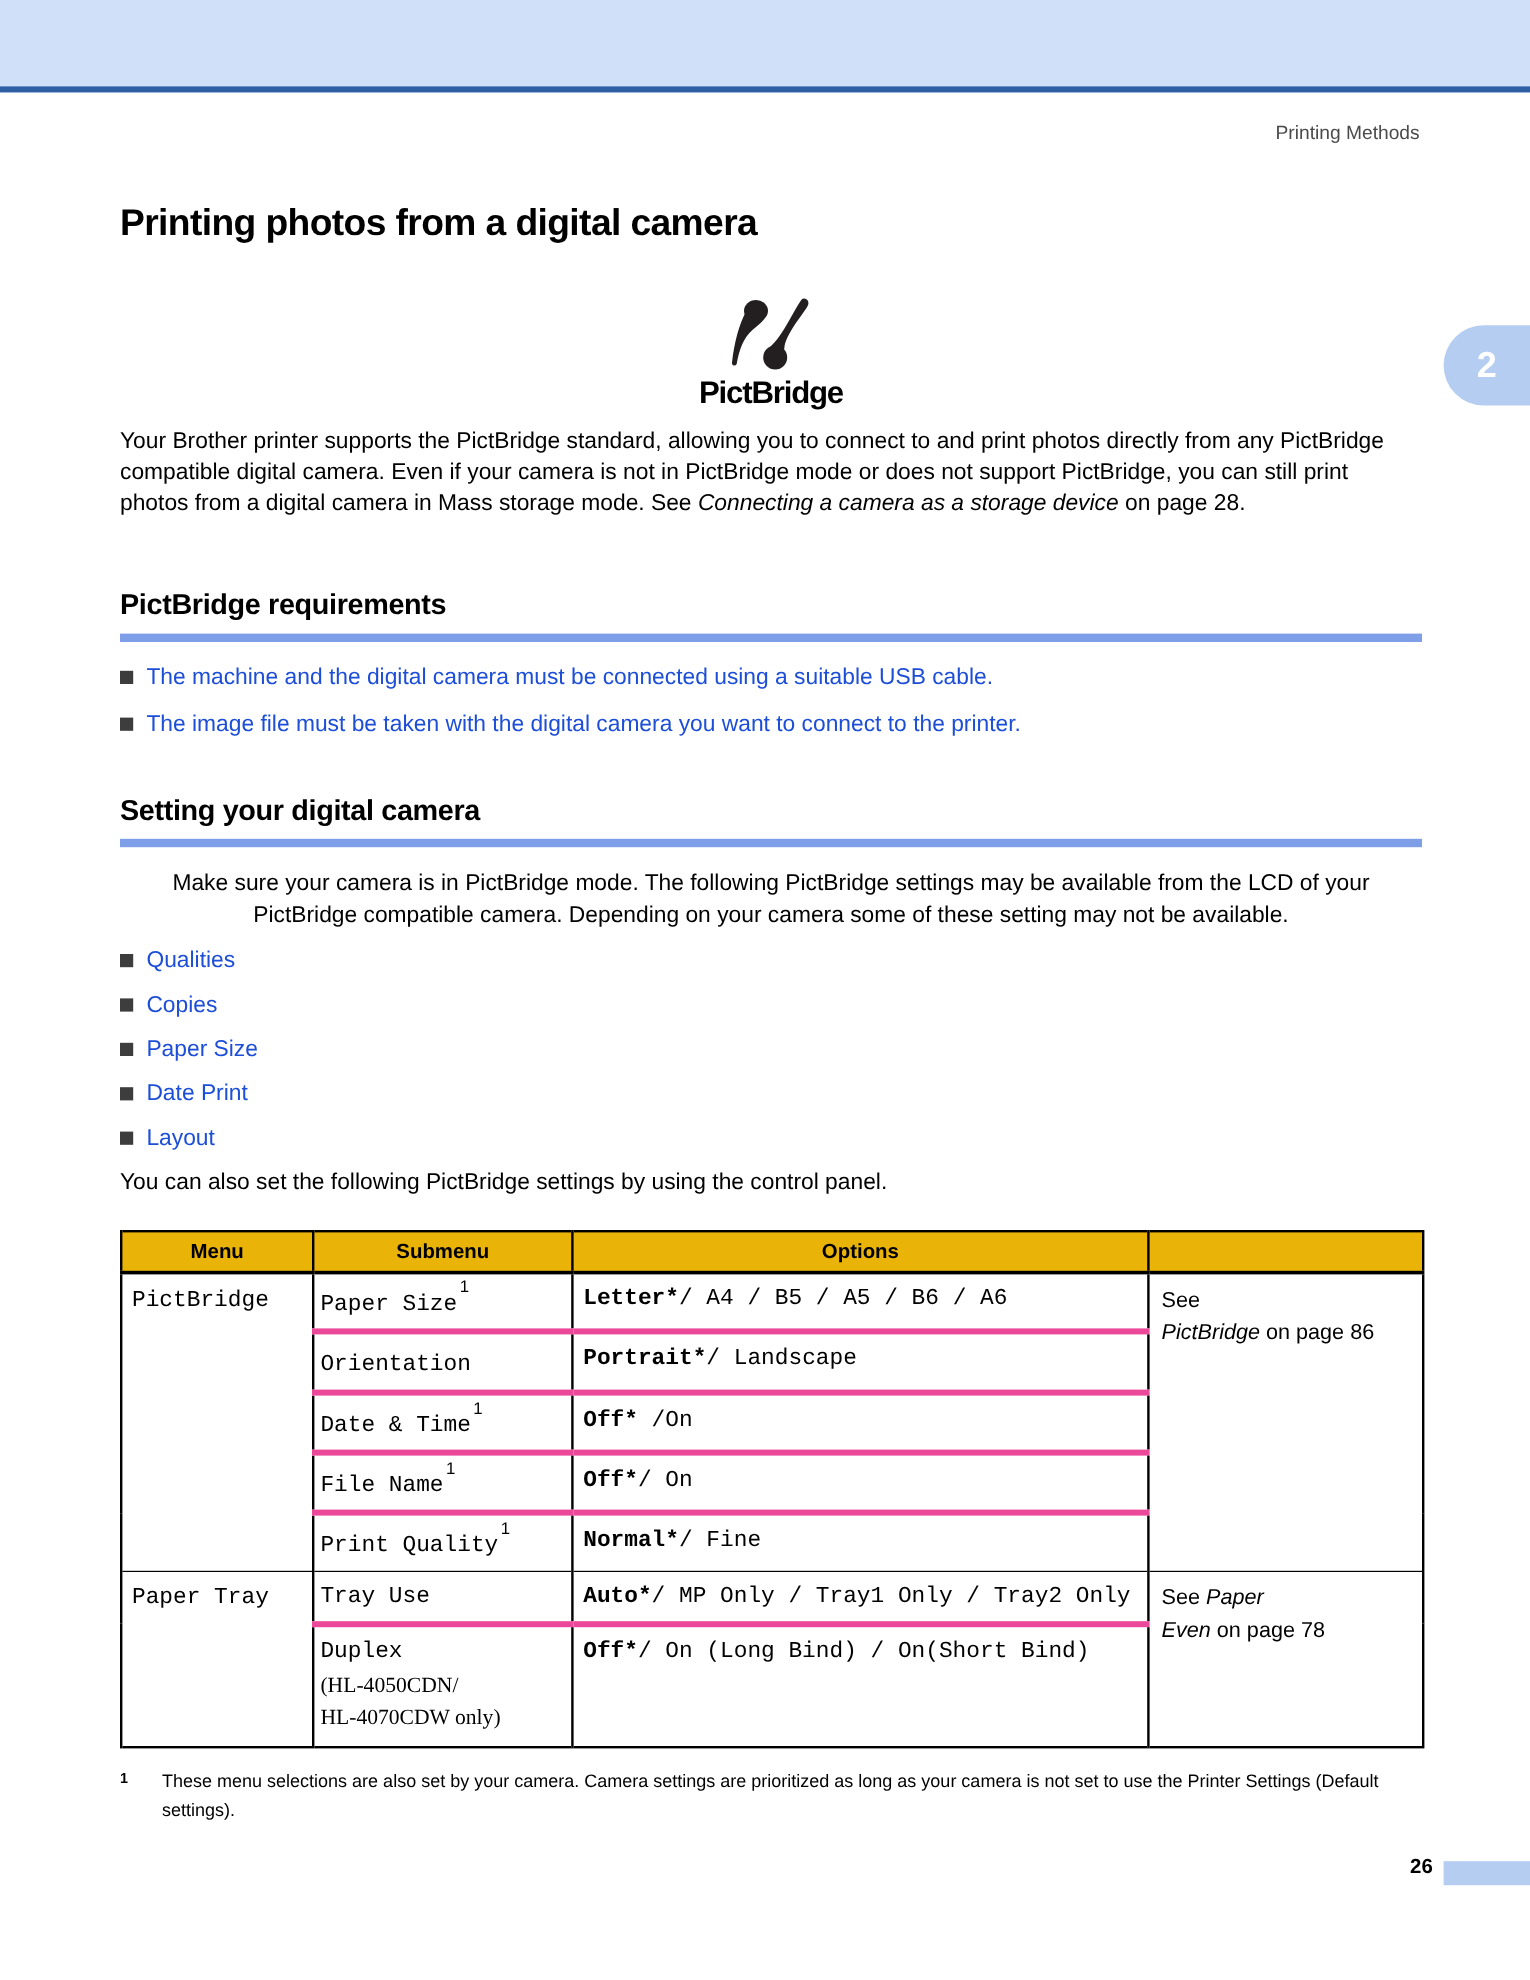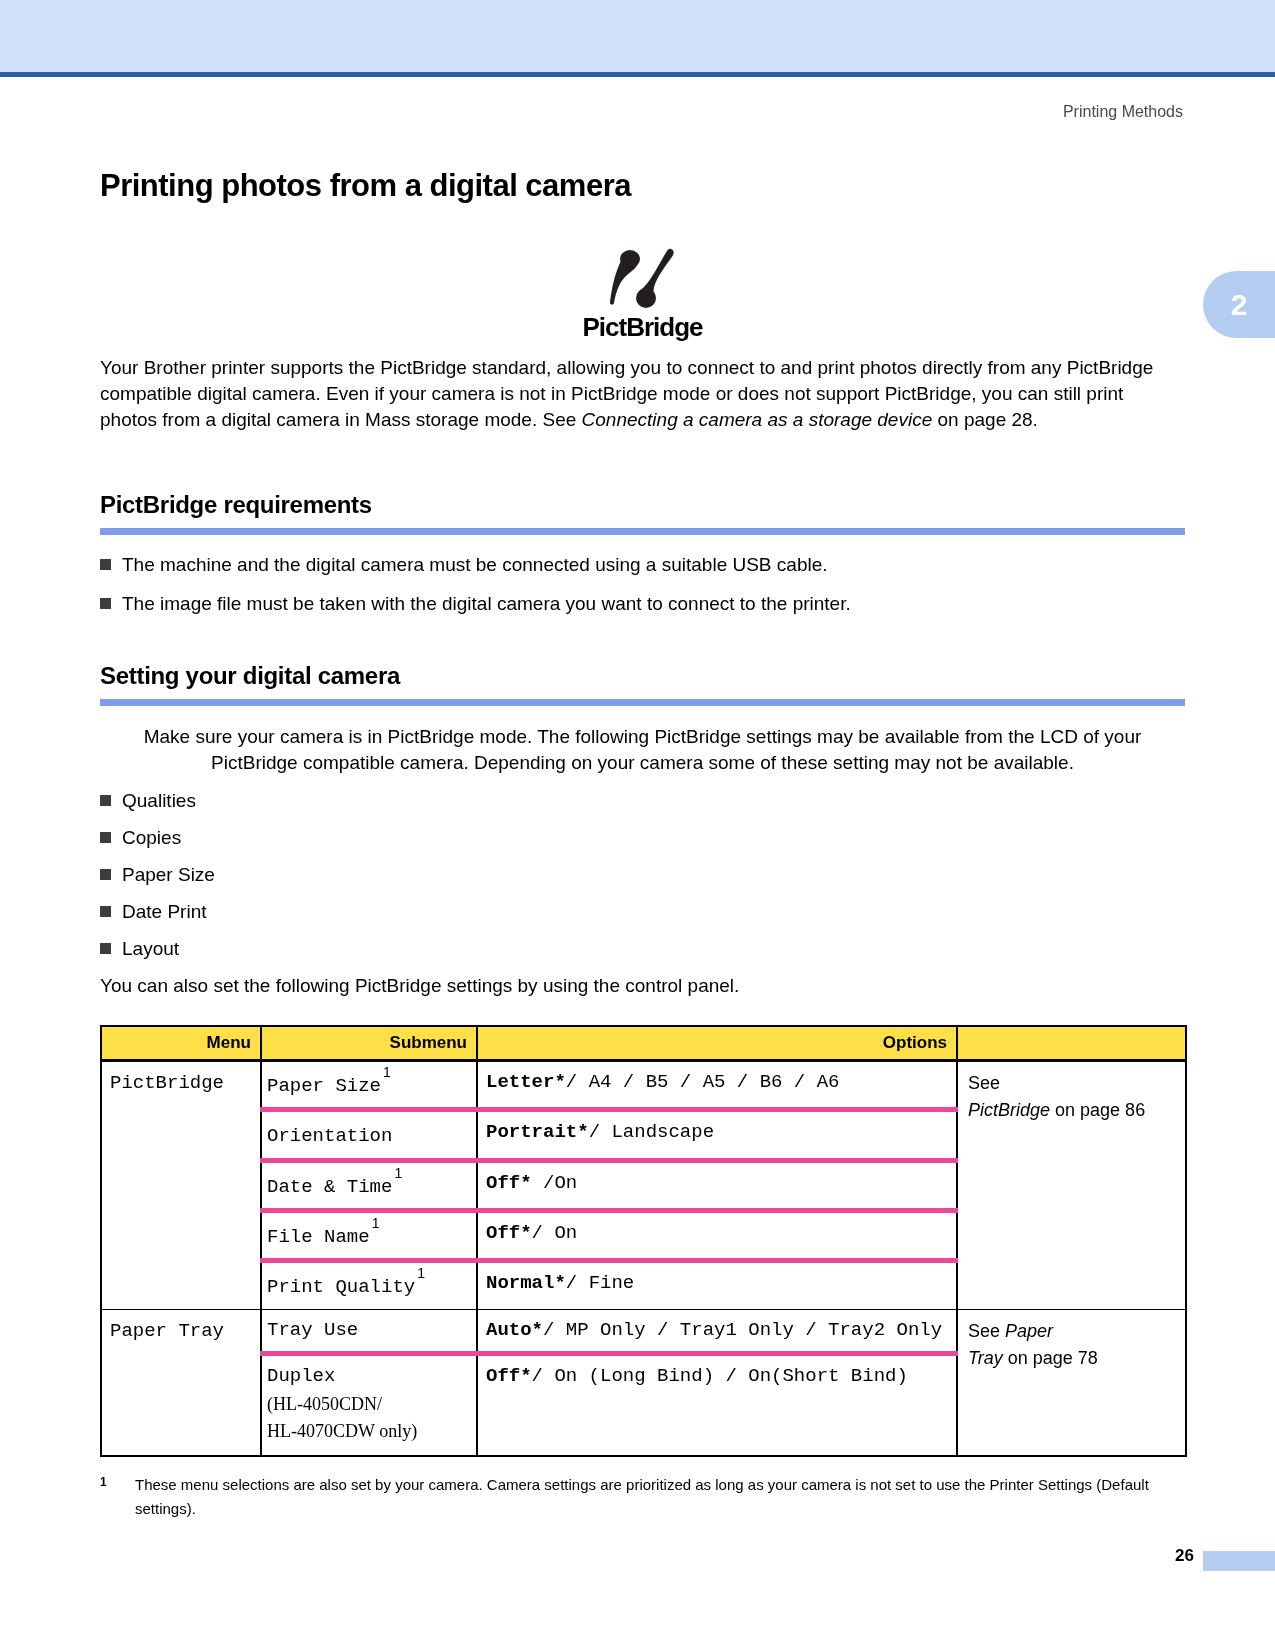--- a/index.html
+++ b/index.html
@@ -23,31 +23,31 @@
   .wordmark{font-size:26px;font-weight:bold;letter-spacing:-1px;color:#000;margin-top:2px;}
   
   .para{font-size:19px;line-height:26px;color:#000;}
   .intro{margin-top:12px;}
   .em{font-style:italic;}
   
   .section-heading{margin-top:58px;font-size:24px;font-weight:bold;letter-spacing:-0.3px;color:#000;}
   .section-heading.second{margin-top:46px;}
   .rule{height:7px;background:#7f9ee8;margin-top:9px;}
   
-  .bullet{display:flex;margin-top:15px;font-size:19px;line-height:24px;color:#000000;}
+  .bullet{display:flex;margin-top:15px;font-size:19px;line-height:24px;color:#1d4ed8;}
   .bullet.first{margin-top:18px;}
   .bullet .sq{flex:none;width:11px;height:11px;background:#3d3d3d;margin:6px 11px 0 0;}
   .list-block .bullet{margin-top:13px;}
   .settings-intro{margin-top:18px;text-align:center;}
   .outro{margin-top:12px;}
   
   table.menu-table{margin-top:26px;width:1085px;border-collapse:collapse;table-layout:fixed;}
   table.menu-table{border:2px solid #000;}
   .menu-table th{
-    background:#fde047;font-size:17px;font-weight:bold;text-align:right;
+    background:#eab308;font-size:17px;font-weight:bold;text-align:center;
     padding:6px 9px;border-left:2px solid #000;border-right:2px solid #000;border-bottom:3px solid #000;color:#000;
   }
   .menu-table td{
     border-left:2px solid #000;border-right:2px solid #000;vertical-align:top;color:#000;
   }
   td.cell-menu{font-family:"Liberation Mono", monospace;font-size:19px;padding:10px 8px;}
   td.cell-sub{font-family:"Liberation Mono", monospace;font-size:19px;padding:9px 5px 10px;}
   td.cell-opt{font-family:"Liberation Mono", monospace;font-size:19px;padding:9px 8px 10px;}
   td.cell-see{font-family:"Liberation Sans", sans-serif;font-size:18px;line-height:27px;padding:8px 10px;}
   .ob{font-weight:bold;}
@@ -171,21 +171,21 @@
       <tr class="thick">
         <td class="cell-sub"><span>Print Quality</span><sup class="note">1</sup></td>
         <td class="cell-opt"><span class="ob">Normal*</span><span>/ Fine</span></td>
       </tr>
       <tr class="group">
         <td class="cell-menu" rowspan="2">Paper Tray</td>
         <td class="cell-sub"><span>Tray Use</span></td>
         <td class="cell-opt"><span class="ob">Auto*</span><span>/ MP Only / Tray1 Only / Tray2 Only</span></td>
         <td class="cell-see" rowspan="2">
           <span>See </span><span class="em">Paper</span><br>
-          <span class="em">Tray</span><span> on page 78</span>
+          <span class="em">Even</span><span> on page 78</span>
         </td>
       </tr>
       <tr class="thick">
         <td class="cell-sub"><span>Duplex</span><div class="extra">(HL-4050CDN/
 HL-4070CDW only)</div></td>
         <td class="cell-opt"><span class="ob">Off*</span><span>/ On (Long Bind) / On(Short Bind)</span></td>
       </tr>
     </tbody>
   </table>
 

